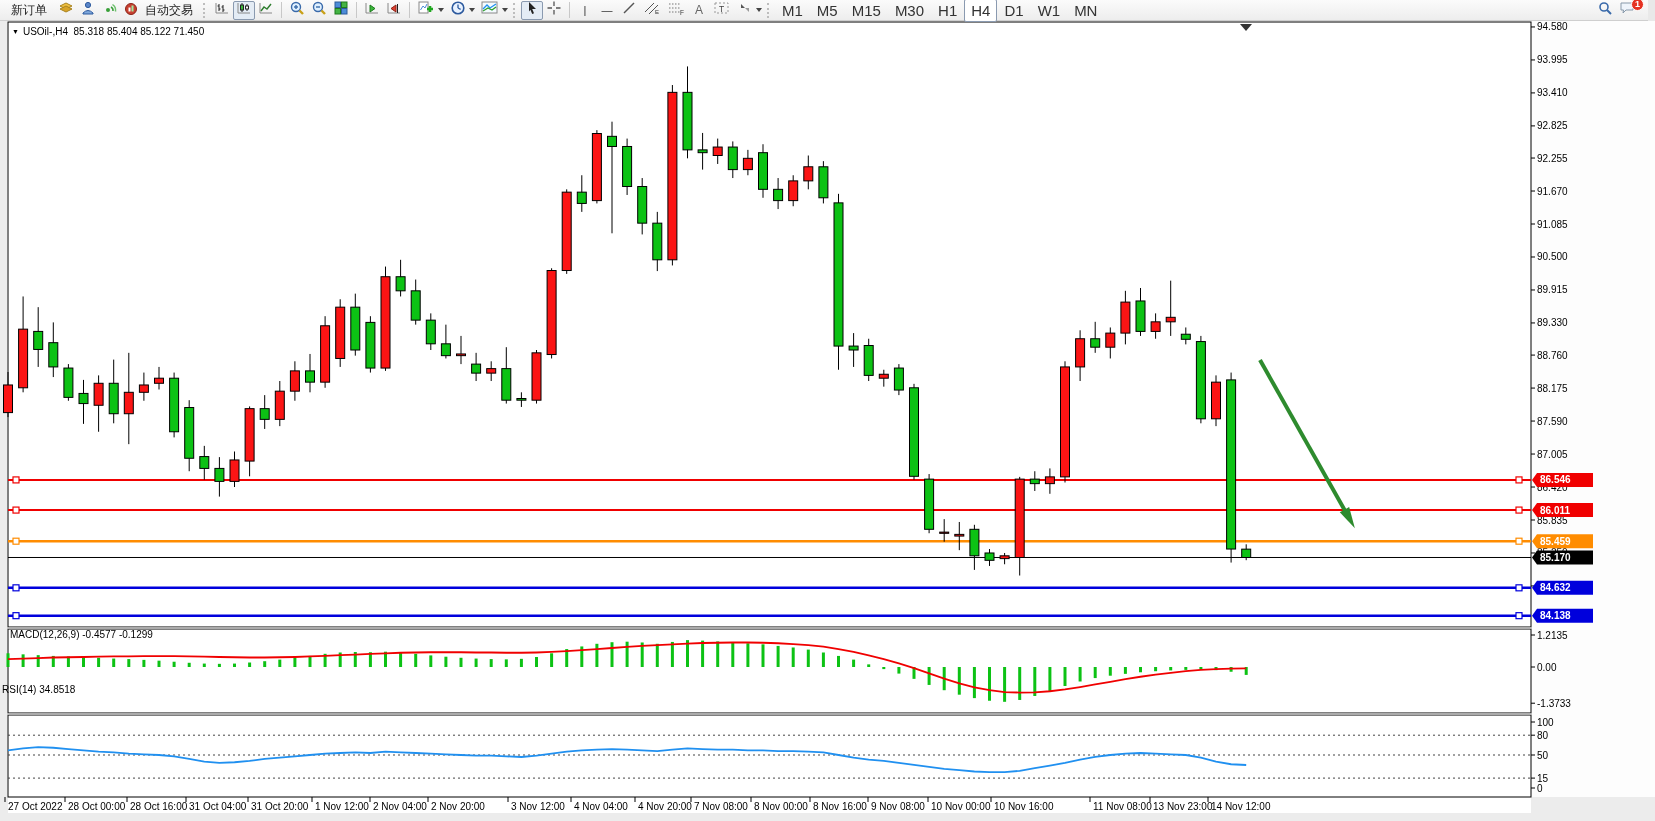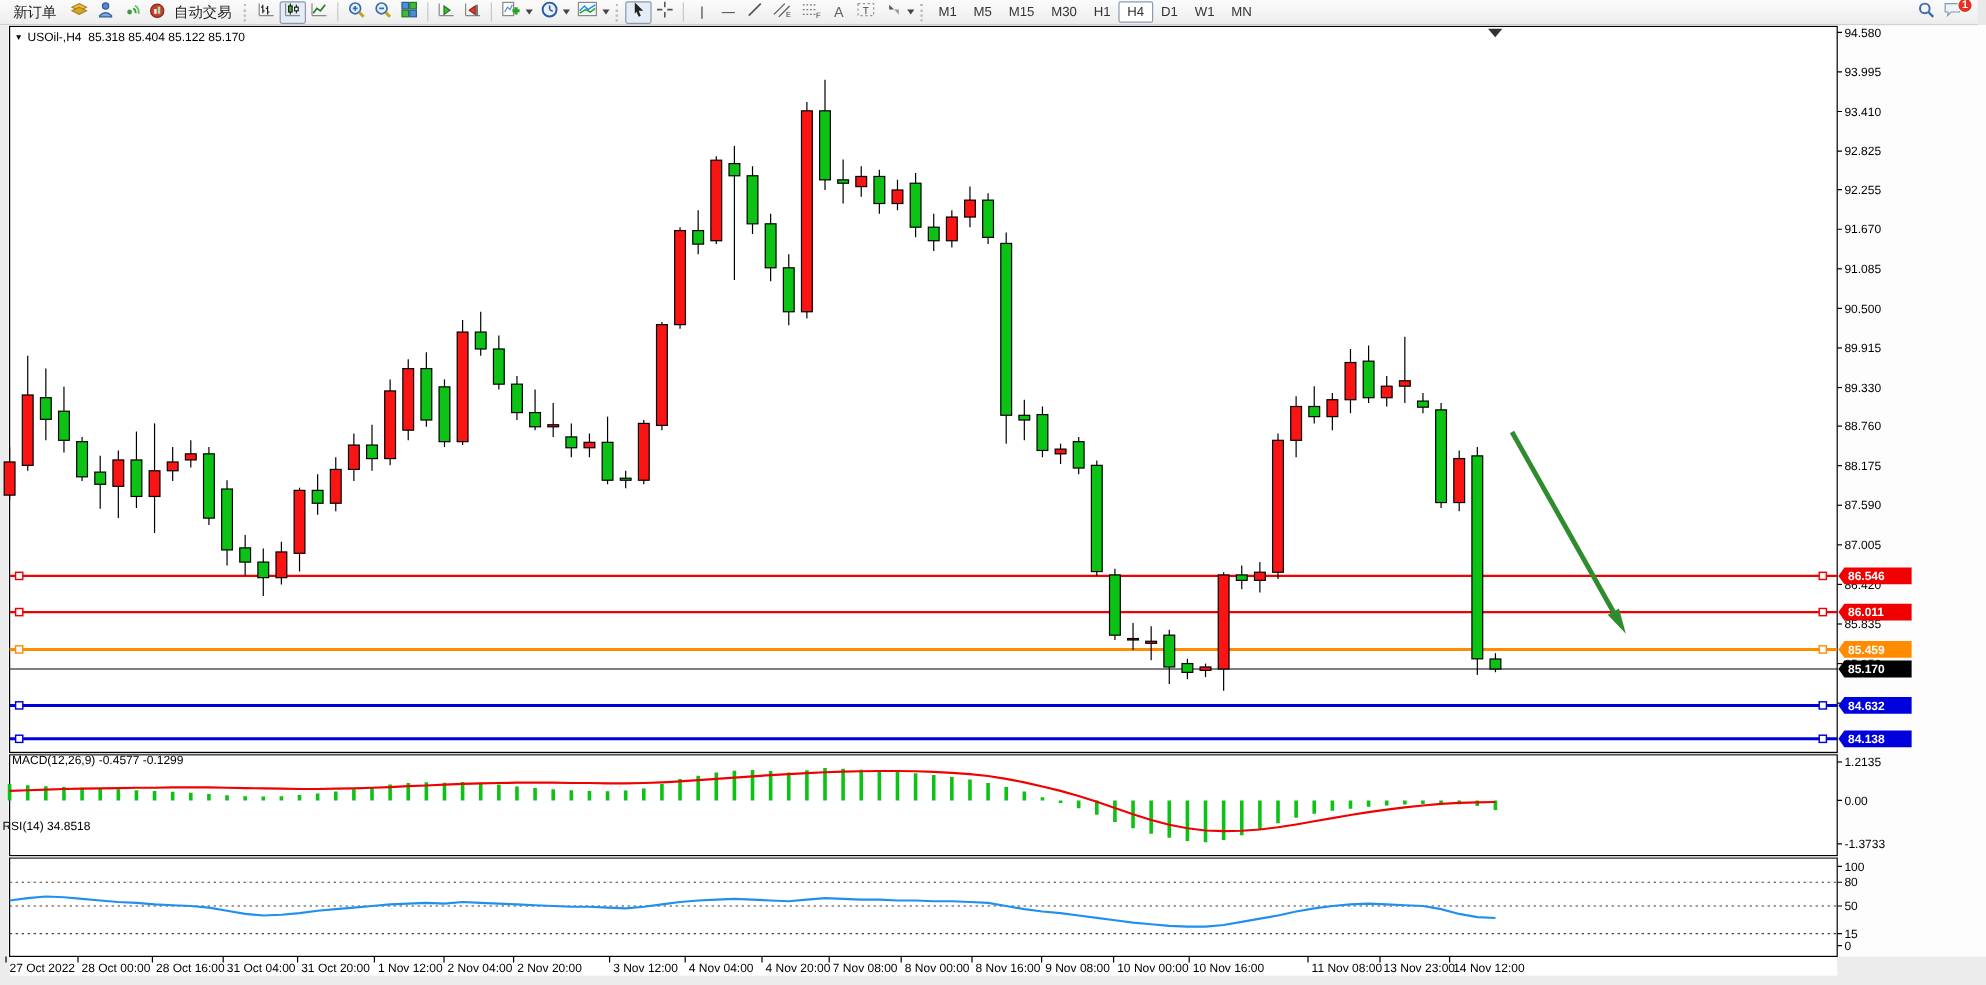--- a/index.html
+++ b/index.html
@@ -10,21 +10,21 @@
     background:linear-gradient(#fbfbfb,#ededed); border-bottom:1px solid #cfcfcf;
     display:flex; align-items:center; padding:0 3px; z-index:50; }
   .tb-handle { width:5px; height:15px; border-left:2px dotted #bdbdbd; margin:0 3px 0 2px; }
   .tb-sep { width:1px; height:16px; background:#c8c8c8; margin:0 4px; }
   .tb-btn { height:19px; min-width:22px; display:flex; align-items:center; justify-content:center;
     border:1px solid transparent; border-radius:2px; padding:0 2px; cursor:default; }
   .tb-btn.pressed { border-color:#8a9ab0; background:#e4ecf5; }
   .tb-text { font-size:12px; color:#222; padding:0 5px; white-space:nowrap; }
   .caret { width:0; height:0; border-left:3px solid transparent; border-right:3px solid transparent;
     border-top:4px solid #444; margin-left:3px; }
-  .tf { font-size:11px; color:#333; padding:2px 6px; border:1px solid transparent; border-radius:2px; }
+  .tf { font-size:15px; color:#333; padding:2px 6px; border:1px solid transparent; border-radius:2px; }
   .tf.active { background:#fff; border-color:#8a9ab0; }
   .tb-right { margin-left:auto; display:flex; align-items:center; }
   .badge { position:absolute; top:-4px; right:-6px; background:#e53222; color:#fff;
     font-size:9px; font-weight:bold; border-radius:7px; min-width:13px; height:13px;
     display:flex; align-items:center; justify-content:center; border:1px solid #fff; }
   .glyph { font-size:11px; color:#333; }
   
   #chart-wrap { position:absolute; left:0; top:21px; width:1655px; height:800px; background:#fff; }
   #chart { position:absolute; left:0; top:0; }
   .overlay { position:absolute; font-size:10px; color:#000; white-space:nowrap; z-index:10; }
@@ -686,21 +686,21 @@
         <text x="994" y="789" font-size="10" fill="#000">10 Nov 16:00</text>
         <line x1="1090" y1="776" x2="1090" y2="781" stroke="#000"></line>
         <text x="1093" y="789" font-size="10" fill="#000">11 Nov 08:00</text>
         <line x1="1150" y1="776" x2="1150" y2="781" stroke="#000"></line>
         <text x="1153" y="789" font-size="10" fill="#000">13 Nov 23:00</text>
         <line x1="1208" y1="776" x2="1208" y2="781" stroke="#000"></line>
         <text x="1211" y="789" font-size="10" fill="#000">14 Nov 12:00</text>
       </g>
     </svg>
   <div class="overlay" id="symbol-title">
-    <span class="tri">▼</span><span>USOil-,H4</span>&nbsp;&nbsp;<span>85.318 85.404 85.122 85.170</span>
+    <span class="tri">▼</span><span>USOil-,H4</span>&nbsp;&nbsp;<span>85.318 85.404 85.122 71.450</span>
   </div>
   <div class="overlay" id="macd-label">
     <span>MACD(12,26,9)</span>&nbsp;<span>-0.4577 -0.1299</span>
   </div>
   <div class="overlay" id="rsi-label">
     <span>RSI(14)</span>&nbsp;<span>34.8518</span>
   </div>
 </div>
 
 </body></html>

